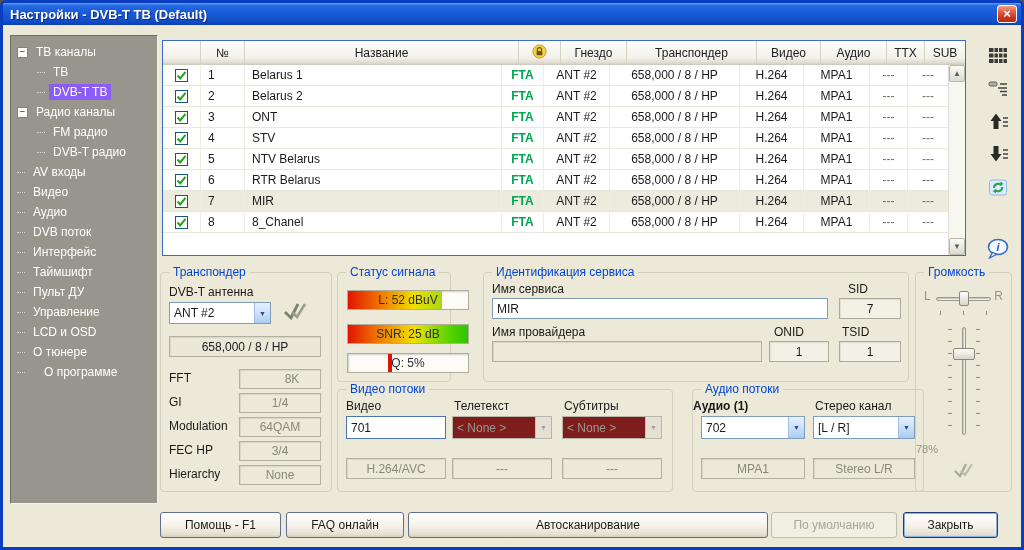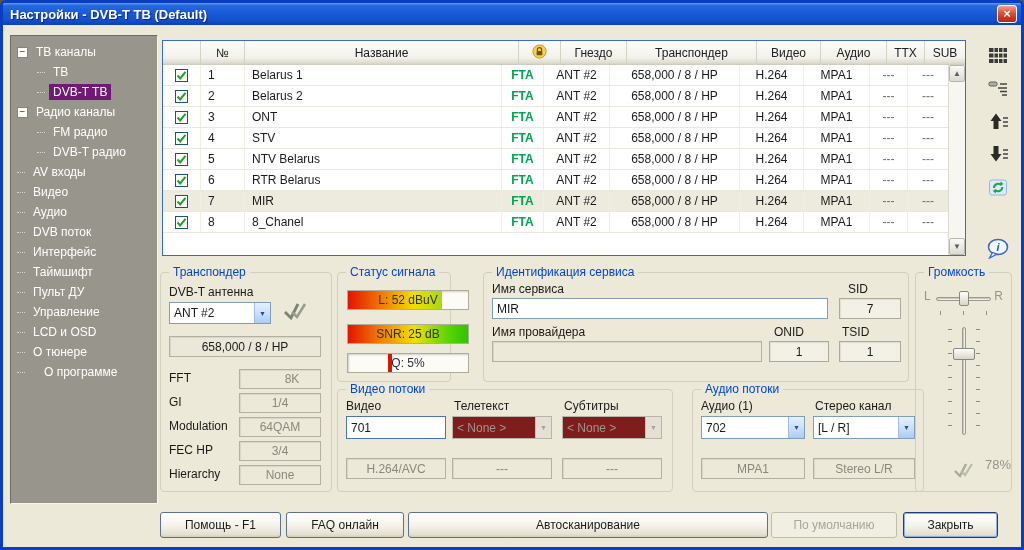--- a/index.html
+++ b/index.html
@@ -16,21 +16,21 @@
     color:#fff;font-size:13px;font-weight:bold;line-height:16px;text-align:center;cursor:pointer;}
   #content{position:absolute;top:22px;left:0;right:0;bottom:0;background:#ECE9D8;}
   
   #sidebar{position:absolute;left:7px;top:10px;width:148px;height:469px;background:#98968C;
     border:1px solid;border-color:#6E6D64 #F6F5EF #F6F5EF #6E6D64;padding-top:6px;overflow:hidden;}
   .tree-item{display:flex;align-items:center;height:20px;color:#FFFFFF;font-size:12px;white-space:nowrap;cursor:default;}
   .tree-toggle{width:11px;height:11px;background:#FDFDF8;border:1px solid #84827A;color:#333;
     font-size:10px;line-height:8px;text-align:center;margin-right:4px;flex:0 0 auto;}
   .tree-dash{width:8px;border-top:1px dotted #D8D6CC;margin-right:4px;flex:0 0 auto;}
   .tree-label{padding:1px 4px;}
-  .tree-label.selected{background:#701a75;color:#fff;}
+  .tree-label.selected{background:#8b5cf6;color:#fff;}
   
   #channel-table{position:absolute;left:159px;top:15px;width:804px;height:216px;
     border:1px solid #3A6BC5;background:#fff;display:flex;flex-direction:column;overflow:hidden;}
   .thead{display:flex;height:24px;flex:0 0 auto;
     background:linear-gradient(180deg,#FDFDFB 0%,#F2F1EA 70%,#DEDBCE 92%,#C9C6B7 100%);}
   .th{display:flex;align-items:center;justify-content:center;font-size:12px;color:#202020;
     border-right:1px solid #D5D2C4;height:100%;}
   .tbody{flex:1;display:flex;}
   .rows-area{flex:1;background:#fff;}
   .trow{display:flex;height:21px;border-bottom:1px solid #EAE7DC;background:#fff;font-size:12px;color:#1A1A1A;}
@@ -509,21 +509,21 @@
         <span class="ctext">&lt; None &gt;</span>
         <span class="cbtn"></span>
       </div>
       <div class="field ro" style="left:8px;top:68px;width:100px;height:21px;">H.264/AVC</div>
       <div class="field ro" style="left:114px;top:68px;width:100px;height:21px;">---</div>
       <div class="field ro" style="left:224px;top:68px;width:100px;height:21px;">---</div>
     </div>
 
     <div class="gb" style="left:674px;top:364px;width:232px;height:103px;margin-left:15px;">
       <span class="gb-title">Аудио потоки</span>
-      <span class="lbl" style="left:8px;top:9px;">Аудио (1)</span>
+      <span class="lbl" style="left:0;top:9px;font-weight:bold;">Аудио (1)</span>
       <span class="lbl" style="left:122px;top:9px;">Стерео канал</span>
       <div class="combo" style="left:8px;top:26px;width:104px;height:23px;">
         <span class="ctext">702</span>
         <span class="cbtn"></span>
       </div>
       <div class="combo" style="left:120px;top:26px;width:102px;height:23px;">
         <span class="ctext">[L / R]</span>
         <span class="cbtn"></span>
       </div>
       <div class="field ro" style="left:8px;top:68px;width:104px;height:21px;">MPA1</div>
@@ -536,21 +536,21 @@
       <span class="lbl gray" style="right:8px;top:16px;">R</span>
       <div class="slider-track-h" style="left:20px;right:20px;top:24px;"></div>
       <div class="thumb" style="left:43px;top:18px;width:10px;height:15px;"></div>
       <div class="htick" style="left:24px;top:38px;"></div>
       <div class="htick" style="left:47px;top:38px;"></div>
       <div class="htick" style="left:70px;top:38px;"></div>
       <div class="vticks" style="left:32px;top:56px;height:104px;"></div>
       <div class="vticks" style="left:60px;top:56px;height:104px;"></div>
       <div class="slider-track-v" style="left:46px;top:54px;height:108px;"></div>
       <div class="thumb" id="volume-thumb" style="left: 37px; width: 22px; height: 12px; top: 75px;"></div>
-      <div class="lbl gray" style="left:0;right:0;top:184px;text-align:right;position:absolute;font-size:13px;">78%</div>
+      <div class="lbl gray" style="left:0;right:0;top:170px;text-align:left;position:absolute;font-size:11px;">78%</div>
       <span style="position:absolute;left:36px;top:188px;"><svg width="24" height="20" viewBox="0 0 24 20">
             <path d="M3 10 L8 15 L14 3" fill="none" stroke="#A8AC9C" stroke-width="2.4"></path>
             <path d="M9 10 L13 14 L20 3" fill="none" stroke="#B8BCAC" stroke-width="2.2"></path>
           </svg></span>
     </div>
 
     <div id="footer-buttons">
         <div class="xp-btn" style="left: 157px; width: 121px;">Помощь - F1</div>
         <div class="xp-btn" style="left: 283px; width: 118px;">FAQ онлайн</div>
         <div class="xp-btn" style="left: 405px; width: 360px;">Автосканирование</div>

